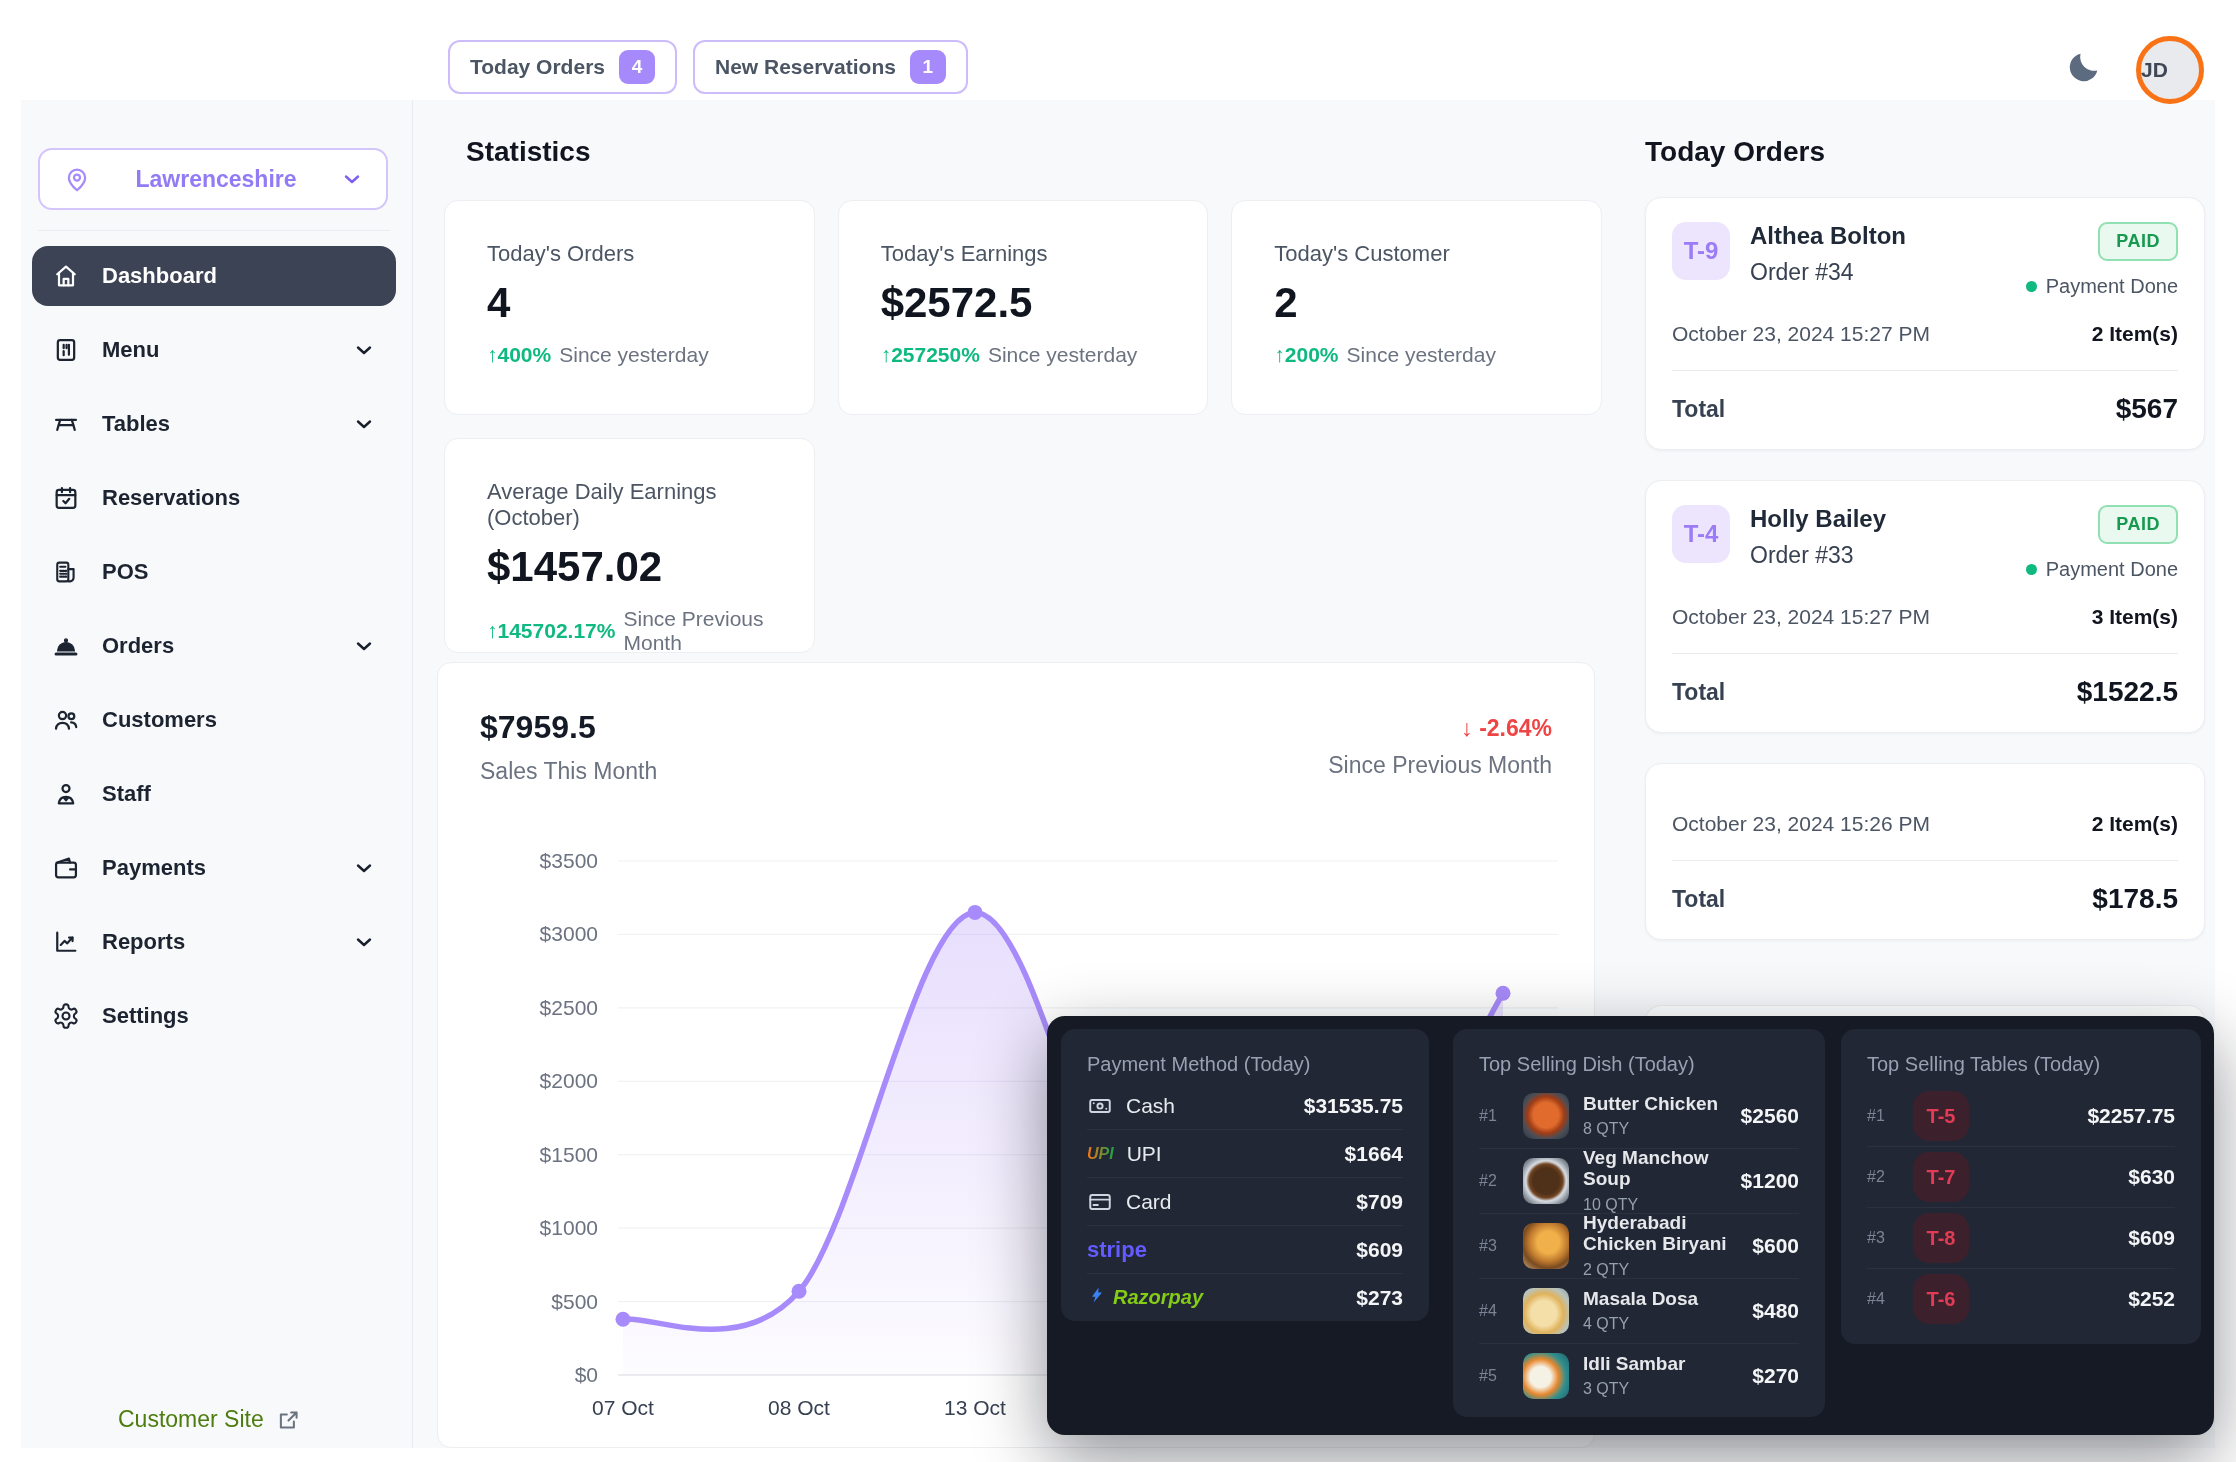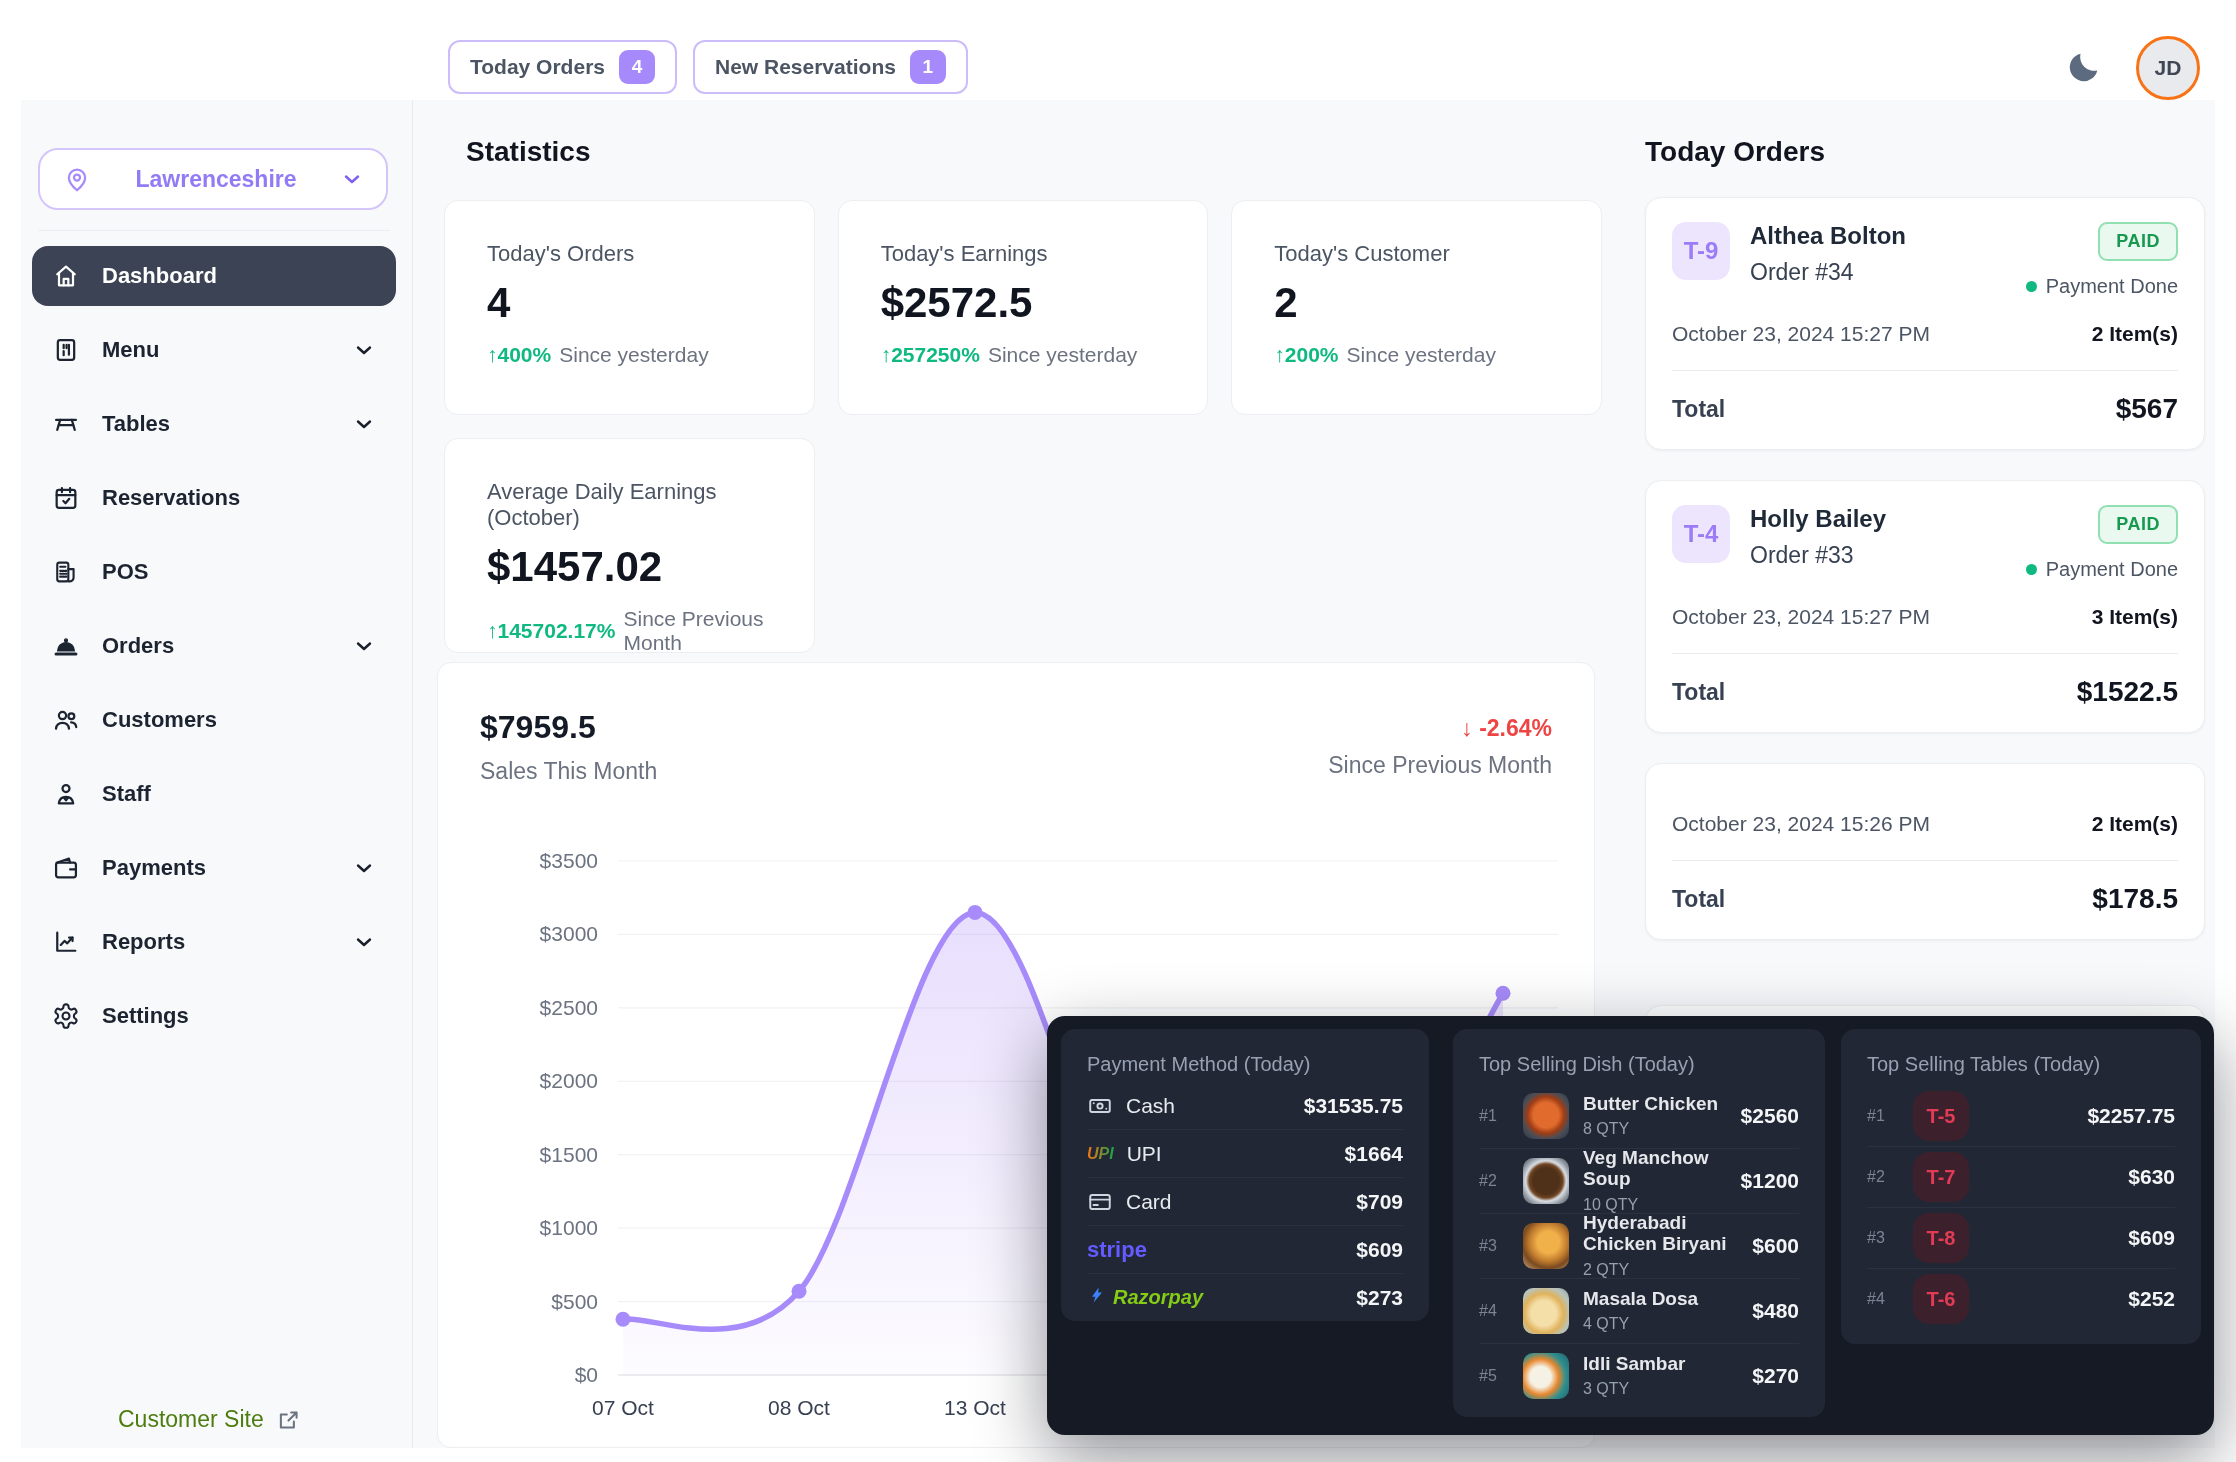--- a/index.html
+++ b/index.html
@@ -7,26 +7,26 @@
   .content-bg{position:absolute;left:21px;top:100px;width:2194px;height:1348px;background:#f8f9fb;}
 
   
   .hdr-btns{position:absolute;left:448px;top:40px;display:flex;gap:16px;z-index:20;}
   .hdr-btn{height:54px;padding:0 20px;display:flex;align-items:center;gap:14px;background:#fff;
     border:2px solid #cdbcfa;border-radius:12px;font-family:inherit;font-size:21px;font-weight:700;color:#4b5563;cursor:pointer;}
   .hdr-badge{min-width:36px;height:34px;padding:0 9px;border-radius:9px;background:#a689fa;color:#fff;
     font-size:19px;font-weight:700;display:flex;align-items:center;justify-content:center;box-sizing:border-box;}
   .moon-btn{position:absolute;left:2056px;top:40px;width:56px;height:56px;border:none;background:transparent;color:#5d6b80;cursor:pointer;padding:8px;}
   .moon-btn svg{width:38px;height:38px;}
-  .avatar{position:absolute;left:2136px;top:36px;width:58px;height:58px;border-radius:50%;background:#e8eaed;border:3px solid #f97316;
-    display:flex;align-items:center;justify-content:center;font-size:21px;font-weight:700;color:#3f4754;cursor:pointer;z-index:20;}
+  .avatar{position:absolute;left:2136px;top:36px;width:58px;height:58px;border-radius:50%;background:#e8eaed;border:5px solid #f97316;
+    display:flex;align-items:center;justify-content:flex-start;font-size:21px;font-weight:700;color:#3f4754;cursor:pointer;z-index:20;}
 
   
   .sidebar{position:absolute;left:30px;top:100px;width:382px;height:1348px;z-index:10;}
-  .location-box{position:absolute;left:8px;top:48px;width:350px;height:62px;background:#fff;border:2px solid #d4c5fb;border-radius:20px;
+  .location-box{position:absolute;left:8px;top:48px;width:350px;height:62px;background:#fff;border:2px solid #d4c5fb;border-radius:14px;
     display:flex;align-items:center;padding:0 22px;box-sizing:border-box;cursor:pointer;}
   .location-box .pin{width:30px;height:30px;color:#a78bfa;}
   .location-label{flex:1;text-align:center;color:#927bf5;font-weight:700;font-size:23px;}
   .location-box .chev{width:24px;height:24px;color:#7c5ff0;}
   .side-divider{position:absolute;left:8px;top:130px;width:352px;height:1px;background:#ebedf0;}
   .nav{position:absolute;left:2px;top:146px;width:364px;display:flex;flex-direction:column;gap:14px;}
   .nav-item{height:60px;display:flex;align-items:center;gap:22px;padding:0 20px;border-radius:16px;color:#1c2431;
     font-size:22px;font-weight:600;cursor:pointer;}
   .nav-item .nicon{width:28px;height:28px;flex:0 0 auto;display:flex;}
   .nav-item .nicon svg{width:100%;height:100%;}

